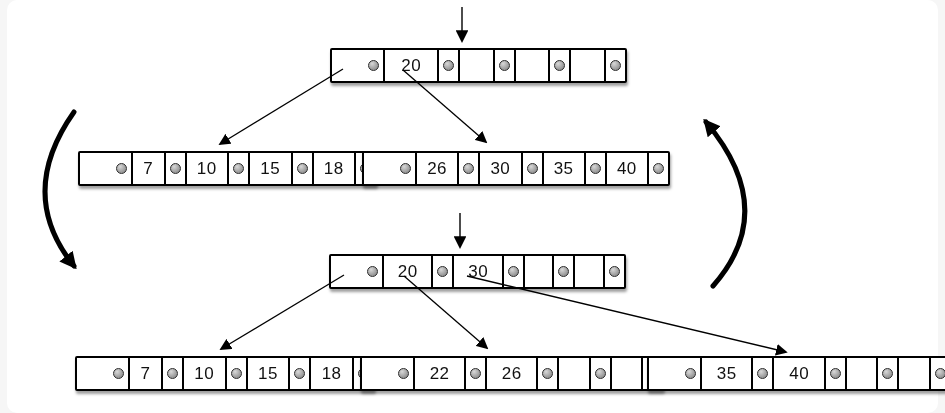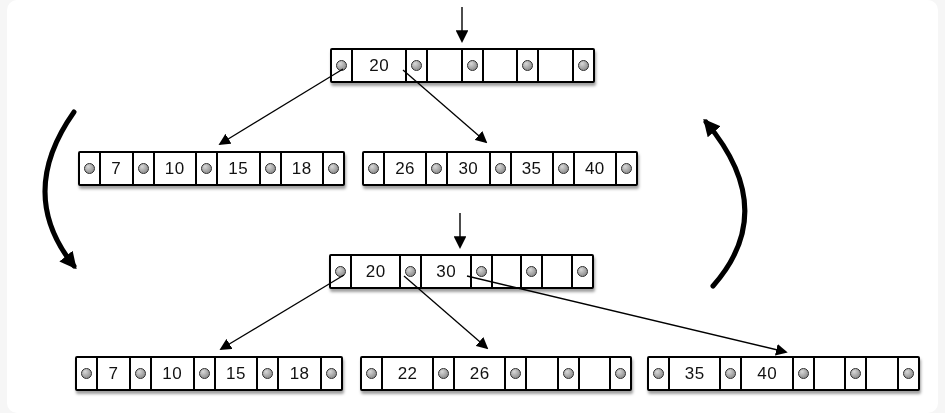--- a/index.html
+++ b/index.html
@@ -20,20 +20,21 @@
     width: 945px; height: 413px;
   }
   .node {
     position: absolute;
     display: flex;
     height: 31px;
     background: #ffffff;
     border: 2px solid #000000;
     border-radius: 2px;
     box-shadow: 1px 3px 3px rgba(0,0,0,0.38);
+    padding-left: 32px;
   }
   .cell {
     display: flex; align-items: center; justify-content: center;
     background: #ffffff;
   }
   .cell + .cell { border-left: 2px solid #000000; }
   .ptr { flex: 0 0 19px; }
   .key {
     flex: 1 1 auto;
     font-size: 17px;

